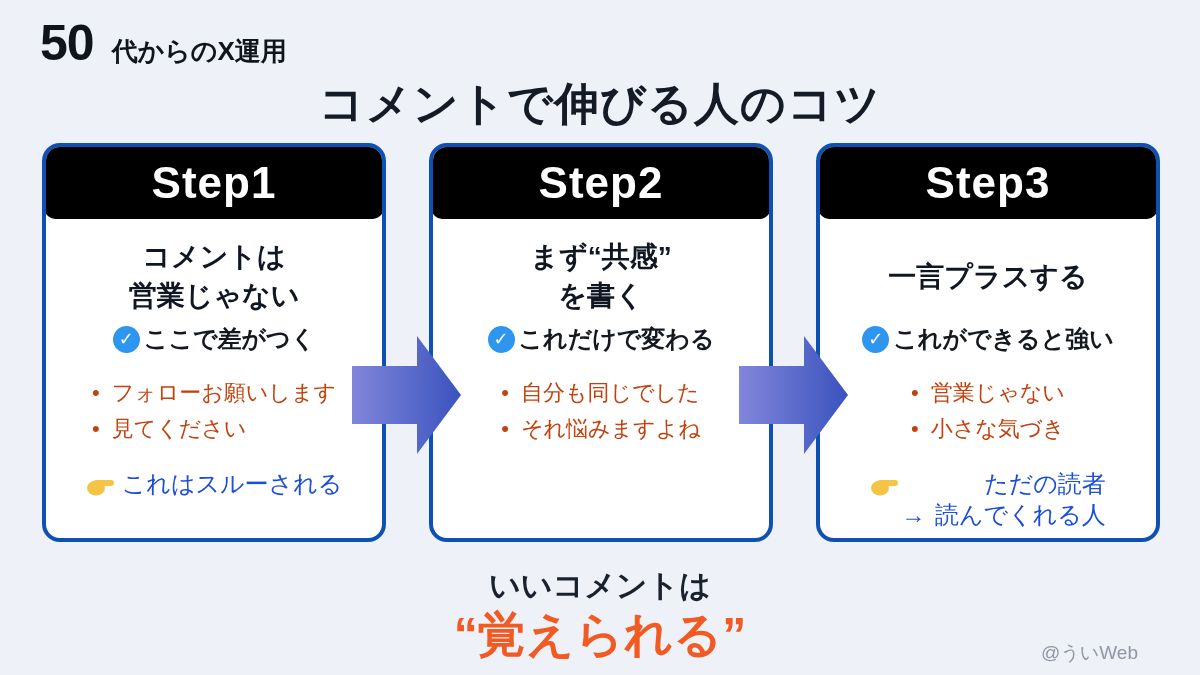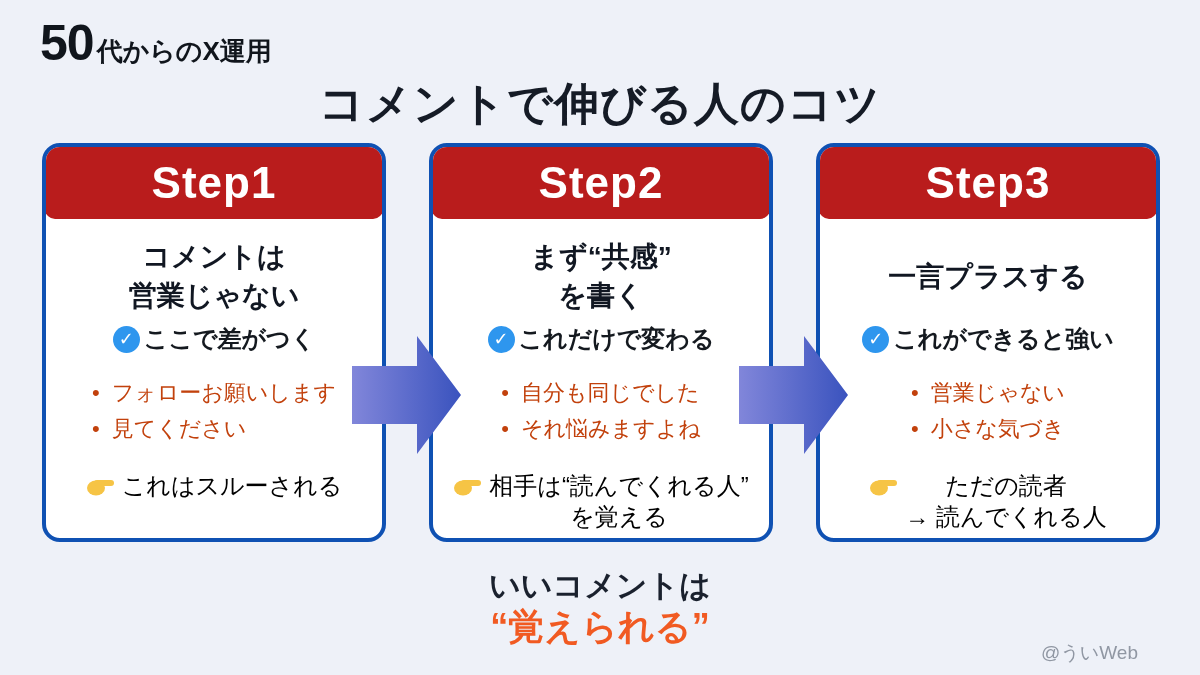--- a/index.html
+++ b/index.html
@@ -8,21 +8,21 @@
     font-family:"Liberation Sans","DejaVu Sans",sans-serif;
     background:#eef1f8;
     position:relative;
     overflow:hidden;
     color:#14191f;
   }
 
   
   .brand {
     position:absolute; left:40px; top:14px;
-    display:flex; align-items:baseline; gap:3px;
+    display:flex; align-items:baseline; gap:18px;
     font-weight:800; color:#10151c;
   }
   .brand .big  { font-size:50px; letter-spacing:-1px; }
   .brand .rest { font-size:26px; }
 
   .main-title {
     position:absolute; left:0; top:74px; width:100%;
     text-align:center; font-size:45px; font-weight:800;
     color:#151b26; letter-spacing:1px;
   }
@@ -34,21 +34,21 @@
     border:4px solid #0f51b3;
     border-radius:18px;
     overflow:hidden;
   }
   .card.c1 { left:42px; }
   .card.c2 { left:429px; }
   .card.c3 { left:816px; }
 
   .card-header {
     height:73px;
-    background:#b91c1c;
+    background:#000000;
     border-radius:10px 10px 10px 10px;
     display:flex; align-items:center; justify-content:center;
     color:#ffffff; font-size:44px; font-weight:700;
     letter-spacing:1px;
     margin:-1px -1px 0 -1px;
   }
 
   .card-body { padding:14px 12px 0 12px; text-align:center; }
 
   .card-heading {
@@ -80,38 +80,38 @@
     display:flex; gap:12px;
   }
   .bullet::before { content:"•"; font-size:22px; }
 
   .finger-row {
     margin-top:24px;
     display:flex; justify-content:center;
   }
   .finger-inner {
     display:inline-flex; align-items:flex-start; gap:8px;
-    font-size:24px; line-height:1.3; color:#000000;
-    text-align:center; white-space:pre-line;
+    font-size:24px; line-height:1.3; color:#1d4ed8;
+    text-align:right; white-space:pre-line;font-family:Liberation Mono, monospace;
   }
   .finger-icon { flex:0 0 auto; margin-top:4px; }
 
   
   .flow-arrow { position:absolute; top:335px; width:110px; height:120px; }
   .flow-arrow.a1 { left:352px; }
   .flow-arrow.a2 { left:739px; }
 
   
   .footer-line1 {
     position:absolute; left:0; top:565px; width:100%;
     text-align:center; font-size:31px; font-weight:800; color:#1a212e;
   }
   .footer-line2 {
     position:absolute; left:0; top:603px; width:100%;
-    text-align:center; font-size:36px; font-weight:800; color:#f15a22;
+    text-align:center; font-size:48px; font-weight:800; color:#f15a22;
   }
   .credit {
     position:absolute; right:62px; top:640px;
     font-size:19px; color:#9097a3;
   }
 </style>
 </head>
 <body>
 
 <svg width="0" height="0" style="position:absolute">
@@ -173,30 +173,20 @@
     <div class="bullets">
       <div class="bullets-inner">
         <div class="bullet">
             <span>自分も同じでした</span>
           </div>
         <div class="bullet">
             <span>それ悩みますよね</span>
           </div>
       </div>
     </div>
-    <div class="finger-row">
-      <div class="finger-inner">
-        <svg class="finger-icon" width="28" height="22" viewBox="0 0 28 22">
-          <ellipse cx="10" cy="14" rx="9" ry="7.5" fill="#f6c445"></ellipse>
-          <rect x="8" y="6" width="20" height="6" rx="3" fill="#f6c445"></rect>
-        </svg>
-        <span>相手は“読んでくれる人”
-を覚える</span>
-      </div>
-    </div>
   </div>
 </div>
 
 <div class="card c3">
   <div class="card-header">Step3</div>
   <div class="card-body">
     <div class="card-heading">一言プラスする</div>
     <div class="check-row">
       <span class="check-icon">✓</span>
       <span>これができると強い</span>

